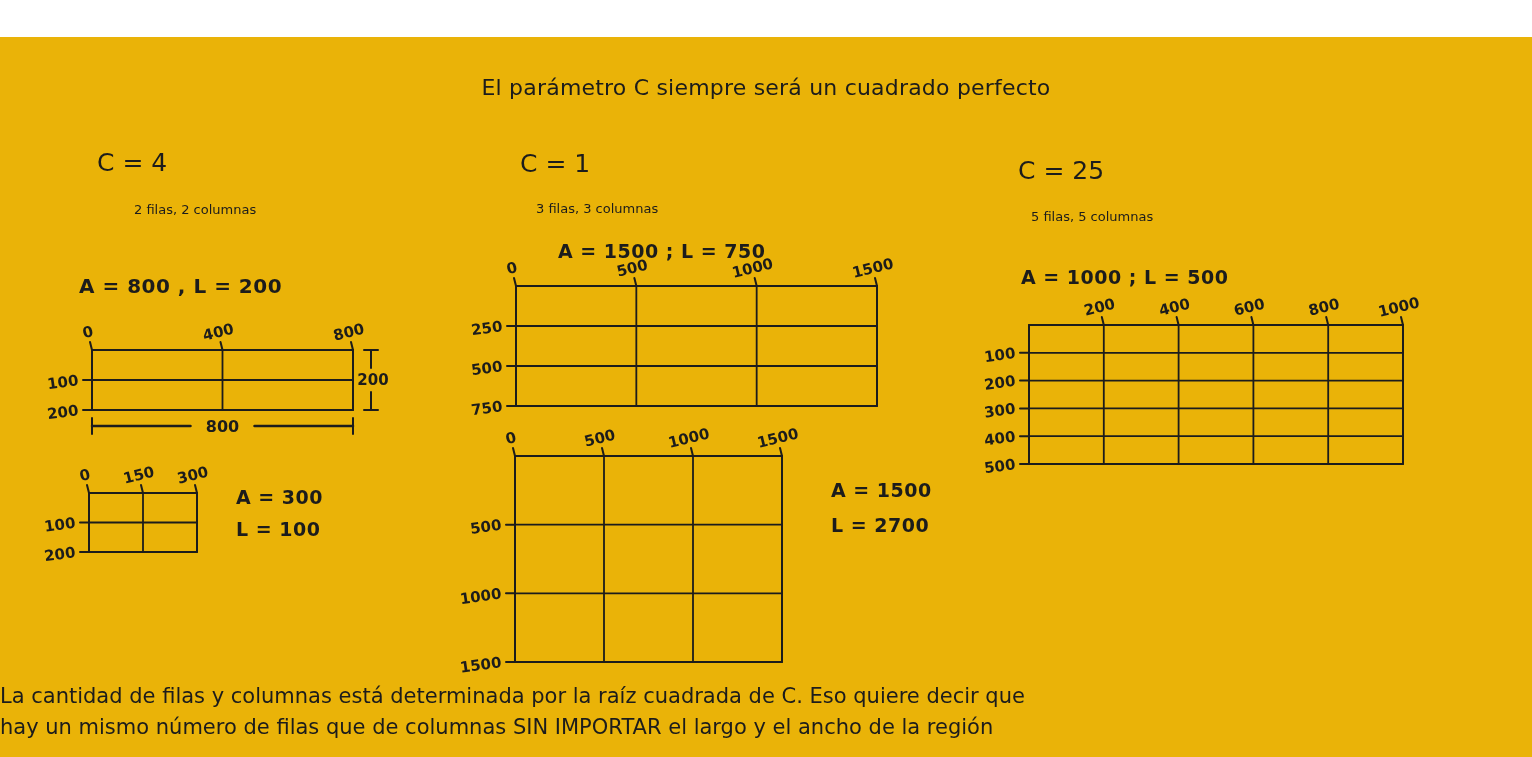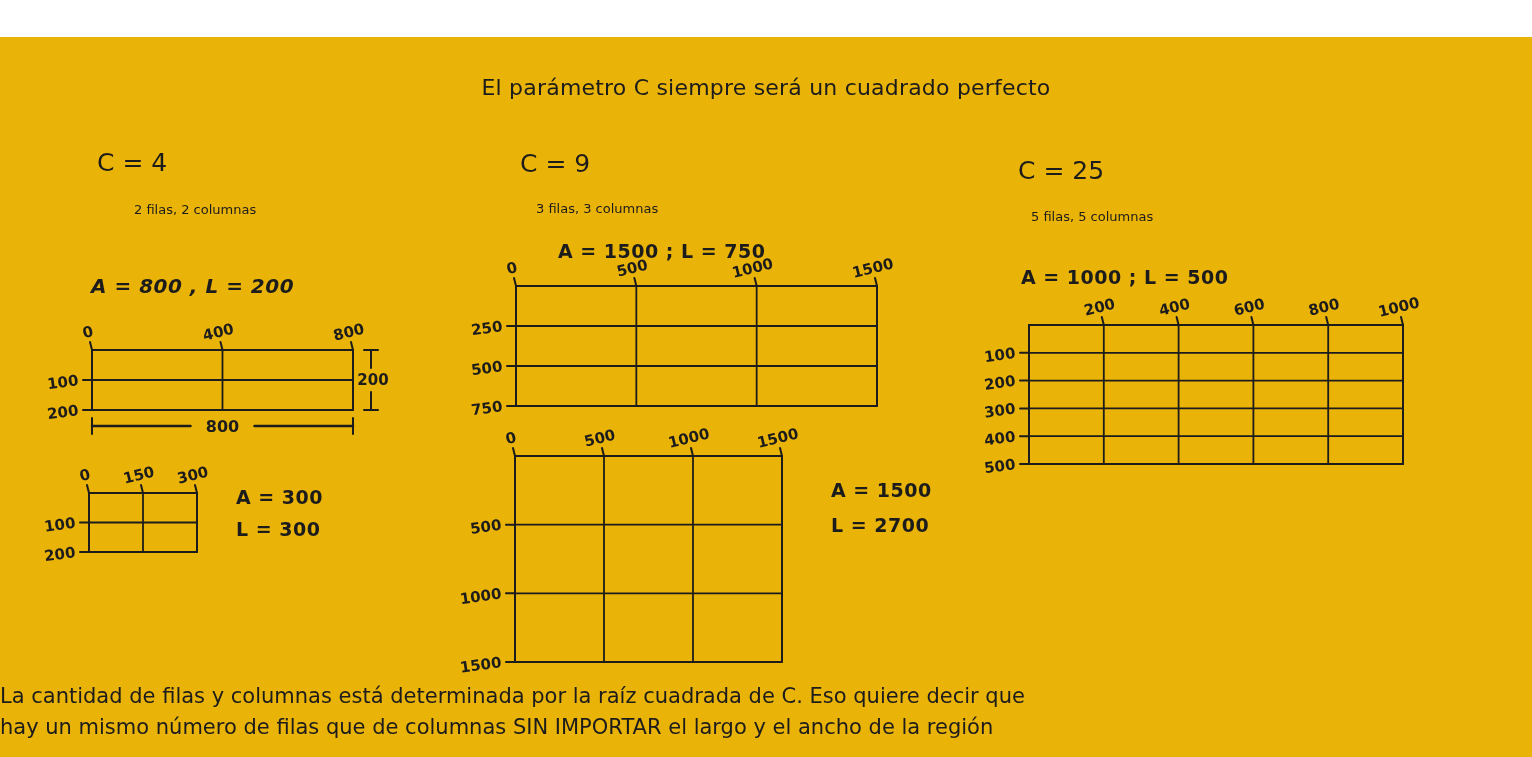--- a/index.html
+++ b/index.html
@@ -19,21 +19,21 @@
 </style>
 </head>
 <body>
 
 <div id="canvas">
 
   <div class="abs title" style="top:38px;">El parámetro C siempre será un cuadrado perfecto</div>
 
   <div class="abs c-label" style="left:97px; top:111px;">C = 4</div>
   <div class="abs sub-label" style="left:134px; top:165px;">2 filas, 2 columnas</div>
-  <div class="abs param-label" style="left:91px; top:237px;font-style:italic;">A = 800 ,  L = 200</div>
+  <div class="abs param-label" style="left:79px; top:237px;">A = 800 ,  L = 200</div>
   <div class="grid-box" style="left:92px; top:313px; width:261px; height:60px;">
       <svg width="421" height="180" viewBox="0 0 421 180">
         <line x1="80" y1="60" x2="341" y2="60" stroke="#1c1c1c" stroke-width="2" stroke-linecap="round"></line>
         <line x1="80" y1="120" x2="341" y2="120" stroke="#1c1c1c" stroke-width="2" stroke-linecap="round"></line>
         <line x1="80" y1="60" x2="80" y2="120" stroke="#1c1c1c" stroke-width="2" stroke-linecap="round"></line>
         <line x1="341" y1="60" x2="341" y2="120" stroke="#1c1c1c" stroke-width="2" stroke-linecap="round"></line>
         <line x1="210.5" y1="60" x2="210.5" y2="120" stroke="#1c1c1c" stroke-width="1.8" stroke-linecap="round"></line>
         <line x1="80" y1="90" x2="341" y2="90" stroke="#1c1c1c" stroke-width="1.8" stroke-linecap="round"></line>
         <line x1="80" y1="60" x2="78" y2="52" stroke="#1c1c1c" stroke-width="2" stroke-linecap="round"></line>
         <text x="77" y="47" fill="#1c1c1c" font-size="15" font-weight="bold" font-family="DejaVu Sans, sans-serif" text-anchor="middle" transform="rotate(-14 77 47)">0</text>
@@ -71,23 +71,23 @@
         <text x="131" y="47" fill="#1c1c1c" font-size="15" font-weight="bold" font-family="DejaVu Sans, sans-serif" text-anchor="middle" transform="rotate(-14 131 47)">150</text>
         <line x1="188" y1="60" x2="186" y2="52" stroke="#1c1c1c" stroke-width="2" stroke-linecap="round"></line>
         <text x="185" y="47" fill="#1c1c1c" font-size="15" font-weight="bold" font-family="DejaVu Sans, sans-serif" text-anchor="middle" transform="rotate(-14 185 47)">300</text>
         <line x1="80" y1="89.5" x2="71" y2="89.5" stroke="#1c1c1c" stroke-width="2" stroke-linecap="round"></line>
         <text x="67" y="94.5" fill="#1c1c1c" font-size="15" font-weight="bold" font-family="DejaVu Sans, sans-serif" text-anchor="end" transform="rotate(-8 67 94.5)">100</text>
         <line x1="80" y1="119" x2="71" y2="119" stroke="#1c1c1c" stroke-width="2" stroke-linecap="round"></line>
         <text x="67" y="124" fill="#1c1c1c" font-size="15" font-weight="bold" font-family="DejaVu Sans, sans-serif" text-anchor="end" transform="rotate(-8 67 124)">200</text>
       </svg>
     </div>
   <div class="abs side-label" style="left:236px; top:449px;">A = 300</div>
-  <div class="abs side-label" style="left:236px; top:481px;">L = 300</div>
+  <div class="abs side-label" style="left:236px; top:481px;">L = 100</div>
 
-  <div class="abs c-label" style="left:520px; top:112px;">C = 9</div>
+  <div class="abs c-label" style="left:520px; top:112px;">C = 1</div>
   <div class="abs sub-label" style="left:536px; top:164px;">3 filas, 3 columnas</div>
   <div class="abs param-label" style="left:558px; top:203px; font-size:19px;">A = 1500 ;  L = 750</div>
   <div class="grid-box" style="left:516px; top:249px; width:361px; height:120px;">
       <svg width="521" height="240" viewBox="0 0 521 240">
         <line x1="80" y1="60" x2="441" y2="60" stroke="#1c1c1c" stroke-width="2" stroke-linecap="round"></line>
         <line x1="80" y1="180" x2="441" y2="180" stroke="#1c1c1c" stroke-width="2" stroke-linecap="round"></line>
         <line x1="80" y1="60" x2="80" y2="180" stroke="#1c1c1c" stroke-width="2" stroke-linecap="round"></line>
         <line x1="441" y1="60" x2="441" y2="180" stroke="#1c1c1c" stroke-width="2" stroke-linecap="round"></line>
         <line x1="200.33333333333331" y1="60" x2="200.33333333333331" y2="180" stroke="#1c1c1c" stroke-width="1.8" stroke-linecap="round"></line>
         <line x1="320.66666666666663" y1="60" x2="320.66666666666663" y2="180" stroke="#1c1c1c" stroke-width="1.8" stroke-linecap="round"></line>

